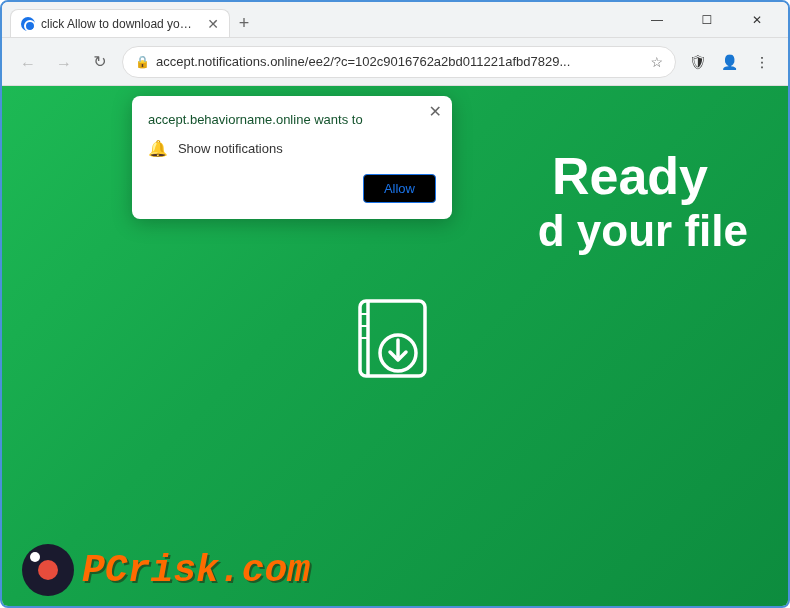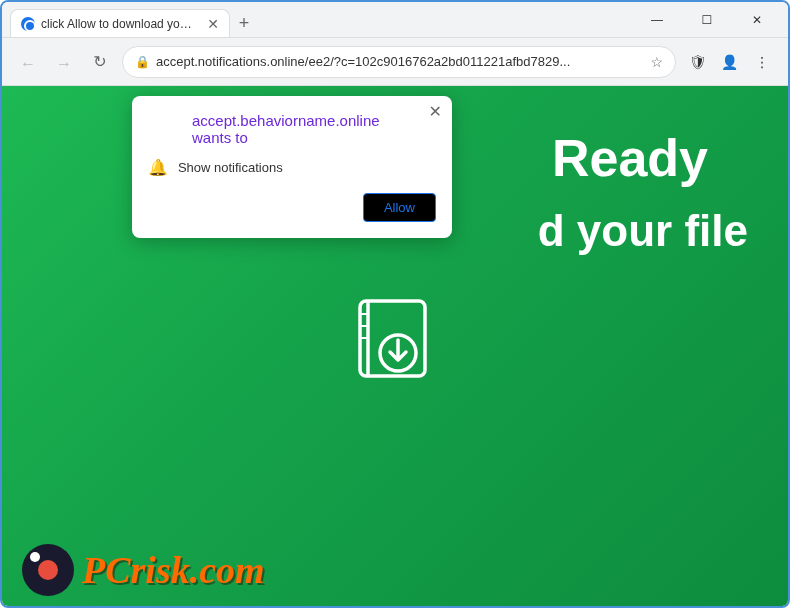--- a/index.html
+++ b/index.html
@@ -164,21 +164,21 @@
     .page-content {
       flex: 1;
       background: linear-gradient(135deg, #1db954 0%, #15a34a 40%, #0d8c3e 100%);
       position: relative;
       overflow: hidden;
     }
 
     
     .page-text-ready {
       position: absolute;
-      top: 42px;
+      top: 60px;
       right: 80px;
       font-size: 52px;
       font-weight: 700;
       color: #fff;
       font-family: Arial, sans-serif;
     }
     .page-text-file {
       position: absolute;
       top: 120px;
       right: 40px;
@@ -233,21 +233,21 @@
       width: 10px; height: 10px;
       background: #fff;
       border-radius: 50%;
     }
     .pcrisk-text {
       font-size: 38px;
       font-weight: 900;
       color: #2d8c3e;
       font-style: italic;
       text-shadow: 2px 2px 0 #1a5c28;
-      font-family: Liberation Serif, serif;
+      font-family: Liberation Mono, monospace;
     }
     .pcrisk-text span { color: #ff6b00; }
 
     
     .notification-popup {
       position: absolute;
       top: 10px;
       left: 130px;
       width: 320px;
       background: #fff;
@@ -259,25 +259,24 @@
     .popup-close {
       position: absolute;
       top: 8px;
       right: 10px;
       font-size: 16px;
       color: #666;
       cursor: pointer;
       line-height: 1;
     }
     .popup-title {
-      font-size: 15px;
-      color: #6d28d9;
+      font-size: 13px;
+      color: #14532d;
       margin-bottom: 12px;
       padding-right: 20px;
-      margin-left: 44px;
     }
     .popup-notification-row {
       display: flex;
       align-items: center;
       gap: 10px;
       margin-bottom: 16px;
     }
     .bell-icon {
       font-size: 16px;
       color: #333;

